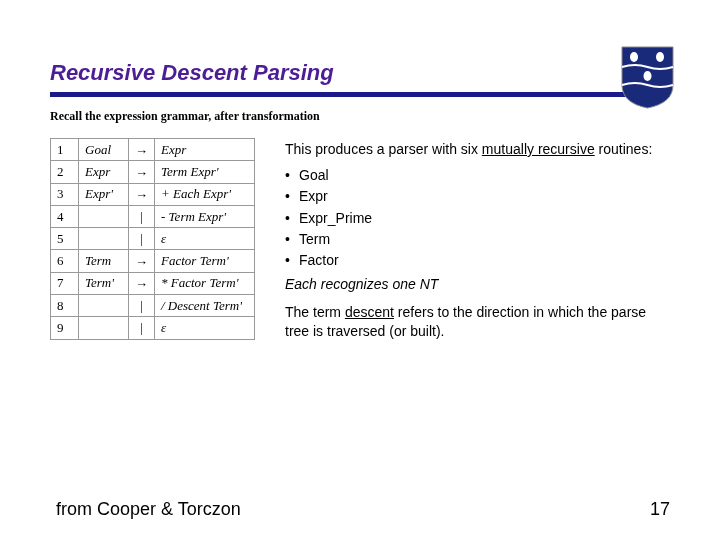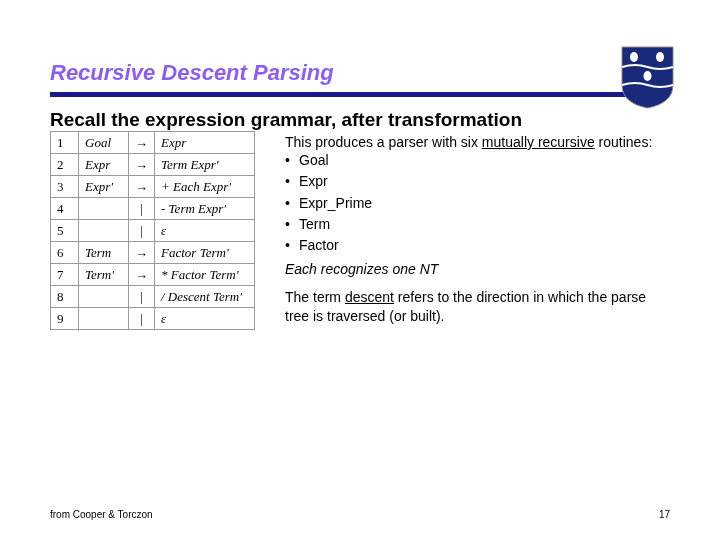--- a/index.html
+++ b/index.html
@@ -8,32 +8,34 @@
     height: 540px;
     background: #fff;
     font-family: Arial, Helvetica, sans-serif;
     position: relative;
     padding: 60px 50px 30px 50px;
   }
   .title {
     font-size: 22px;
     font-style: italic;
     font-weight: bold;
-    color: #8b5cf6;
+    color: #4c1d95;
     margin-bottom: 6px;
   }
   .rule {
     height: 5px;
     background: #1a1a8a;
     width: 100%;
     margin-bottom: 12px;
   }
   .subtitle {
-    font-size: 19px;
+    font-size: 12px;
     font-weight: bold;
+    margin-bottom: 14px;
+    font-family: Liberation Serif, serif;
   }
   .content {
     display: flex;
     gap: 30px;
   }
   .grammar {
     border-collapse: collapse;
     font-family: "Times New Roman", serif;
     font-size: 13px;
   }
@@ -46,40 +48,40 @@
   .grammar td.num { width: 28px; text-align: left; }
   .grammar td.lhs { width: 50px; font-style: italic; }
   .grammar td.arr { width: 24px; text-align: center; }
   .grammar td.rhs { font-style: italic; min-width: 100px; }
   .right {
     flex: 1;
     font-size: 14px;
     line-height: 1.3;
     padding-top: 2px;
   }
-  .intro { }
+  .intro { margin-bottom: 8px; }
   .bullets { list-style: none; }
   .bullets li { margin-bottom: 3px; }
   .bullets li::before {
     content: "•";
     display: inline-block;
     width: 14px;
     font-size: 14px;
   }
   .tail { margin-top: 6px; font-style: italic; }
   .para2 { margin-top: 10px; }
   .underl { text-decoration: underline; }
   .footer {
     position: absolute;
     bottom: 20px;
-    left: 50px;
+    left: 56px;
     right: 50px;
     display: flex;
     justify-content: space-between;
-    font-size: 10px;
+    font-size: 18px;
   }
   .shield {
     position: absolute;
     top: 45px;
     right: 45px;
     width: 55px;
     height: 65px;
   }
 </style>
 </head>

